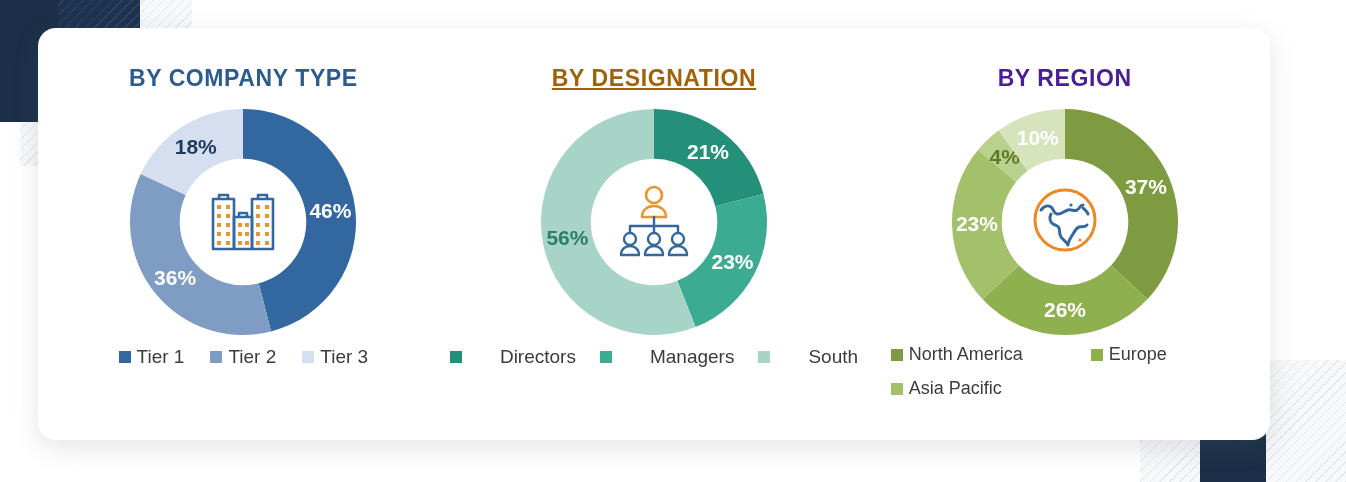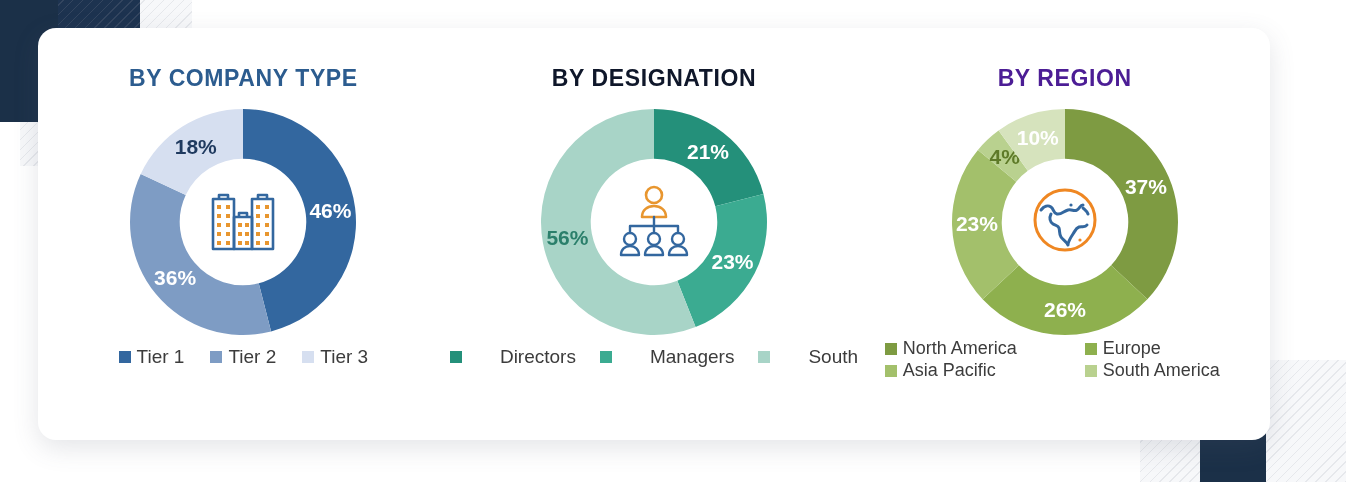--- a/index.html
+++ b/index.html
@@ -127,21 +127,21 @@
   #legend-designation { top: 318px; }
   #legend-designation .legend-item { margin: 0 12px; gap: 32px; }
 
   #legend-region { top: 310px; flex-direction: column; align-items: center; }
   #legend-region .legend-grid {
     display: grid;
     grid-template-columns: 200px 160px;
     row-gap: 1px;
     column-gap: 0px;
   }
-  #legend-region .legend-item { font-size: 18px; margin: 0; }
+  #legend-region .legend-item { font-size: 18px; margin: 6px; }
   #legend-region .span2 { grid-column: 1 / span 2; }
 </style>
 </head>
 <body>
 
 <div id="root">
 
   <div class="deco solid-dark" id="tl-solid"></div>
   <div class="deco hatch-dark" id="tl-hatchd"></div>
   <div class="deco hatch-light" id="tl-hatchl1"></div>
@@ -219,21 +219,21 @@
               </div>
               <div class="legend-item">
                 <span class="swatch" style="background: rgb(214, 223, 240);"></span>
                 <span>Tier 3</span>
               </div>
             </div>
         </div>
       </div>
 
       <div class="panel">
-        <div class="panel-title" style="color: #0f172a;">BY DESIGNATION</div>
+        <div class="panel-title" style="color: #a16207; text-decoration: underline;">BY DESIGNATION</div>
 
         <div class="donut-wrap">
           <svg class="donut-svg" id="svg-1" width="232" height="232" viewBox="0 0 232 232">
               <path d="M116 3 A113 113 0 0 1 225.44989720753532 87.89804275037139 L177.29194243621978 100.26290394020798 A63.28000000000001 63.28000000000001 0 0 0 116 52.71999999999999 Z" fill="#24907a"></path>
               <text x="170.02162770897334" y="47.35573720920665" class="pct" fill="#ffffff">21%</text>
               <path d="M225.44989720753532 87.89804275037139 A113 113 0 0 1 157.5980744533686 221.06474290537238 L139.29492169388644 174.83625602700855 A63.28000000000001 63.28000000000001 0 0 0 177.29194243621978 100.26290394020798 Z" fill="#3bab91"></path>
               <text x="194.53331504196274" y="157.01472264704364" class="pct" fill="#ffffff">23%</text>
               <path d="M157.5980744533686 221.06474290537238 A113 113 0 1 1 115.99999999999999 3 L115.99999999999999 52.71999999999999 A63.28000000000001 63.28000000000001 0 1 0 139.29492169388644 174.83625602700855 Z" fill="#a8d4c7"></path>
               <text x="29.421201720773382" y="133.51578906758576" class="pct" fill="#2b7f6b">56%</text>
             </svg>
@@ -314,23 +314,19 @@
                 <span>North America</span>
               </div>
               <div class="legend-item">
                 <span class="swatch" style="background: rgb(142, 176, 78);"></span>
                 <span>Europe</span>
               </div>
               <div class="legend-item">
                 <span class="swatch" style="background: rgb(163, 192, 107);"></span>
                 <span>Asia Pacific</span>
               </div>
-              <div class="legend-item">
-                <span class="swatch" style="background: rgb(185, 209, 143);"></span>
-                <span>South America</span>
-              </div>
             </div>
         </div>
       </div>
 
     </div>
   </div>
 </div>
 
 </body></html>

